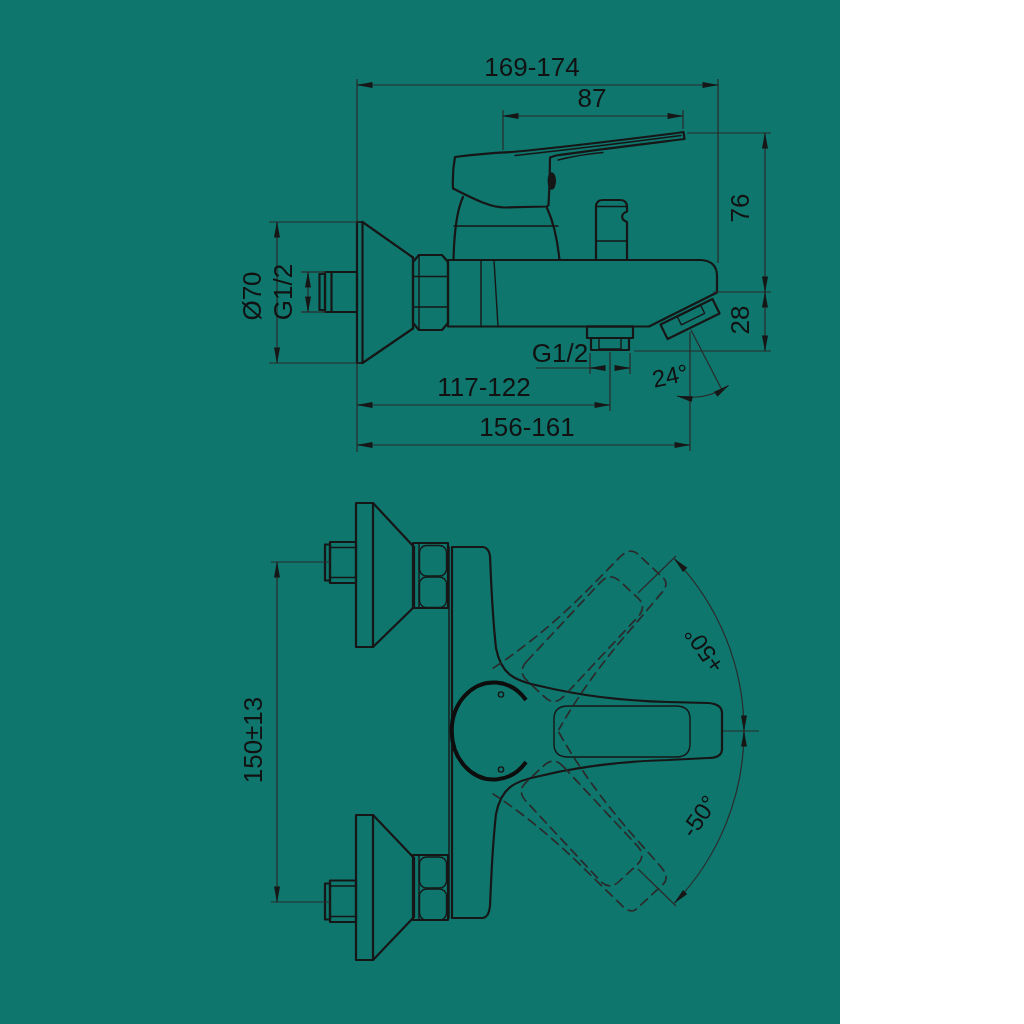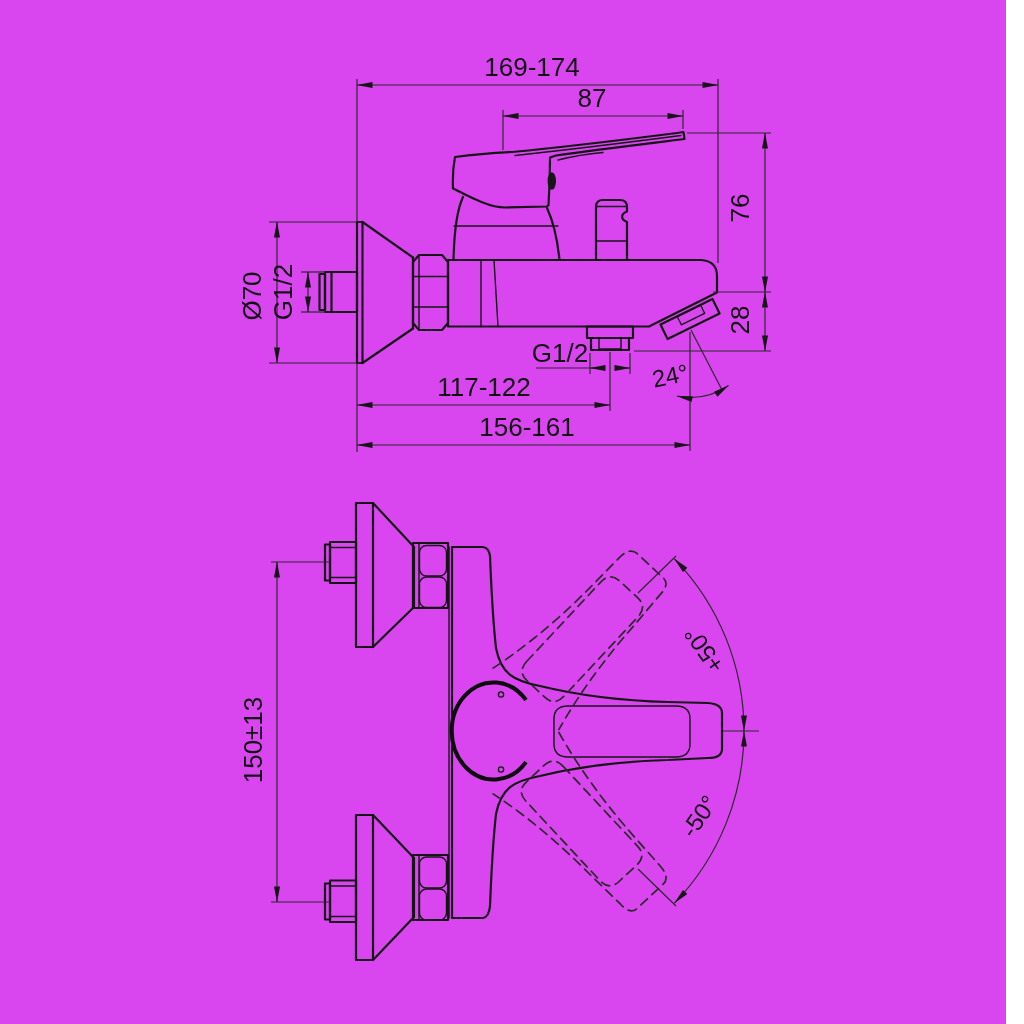--- a/index.html
+++ b/index.html
@@ -1,16 +1,16 @@
 <!DOCTYPE html>
 <html><head>
 <meta charset="utf-8">
 <style>
   html,body{margin:0;padding:0;background:#ffffff;}
-  .stage{width:1006px;height:1024px;background:#d946ef;position:relative;font-family:"Liberation Sans",sans-serif;}
+  .stage{width:840px;height:1024px;background:#0f766e;position:relative;font-family:"Liberation Sans",sans-serif;}
   svg{display:block;}
   .obj   {fill:none;stroke:#161616;stroke-width:2.2;stroke-linejoin:round;stroke-linecap:round;}
   .objthin{fill:none;stroke:#161616;stroke-width:1.4;stroke-linejoin:round;stroke-linecap:round;}
   .thick {fill:none;stroke:#0d0d0d;stroke-width:4;}
   .dim   {fill:none;stroke:#2a2a2a;stroke-width:1.2;}
   .dashed{fill:none;stroke:#2a2a2a;stroke-width:1.7;stroke-dasharray:9 6;stroke-linecap:round;}
   .solidfill{fill:#161616;stroke:none;}
   text.dimtxt{fill:#111;font-size:26px;font-family:"Liberation Sans",sans-serif;}
   text.angtxt{fill:#111;font-size:24px;font-family:"Liberation Sans",sans-serif;}
 </style>

